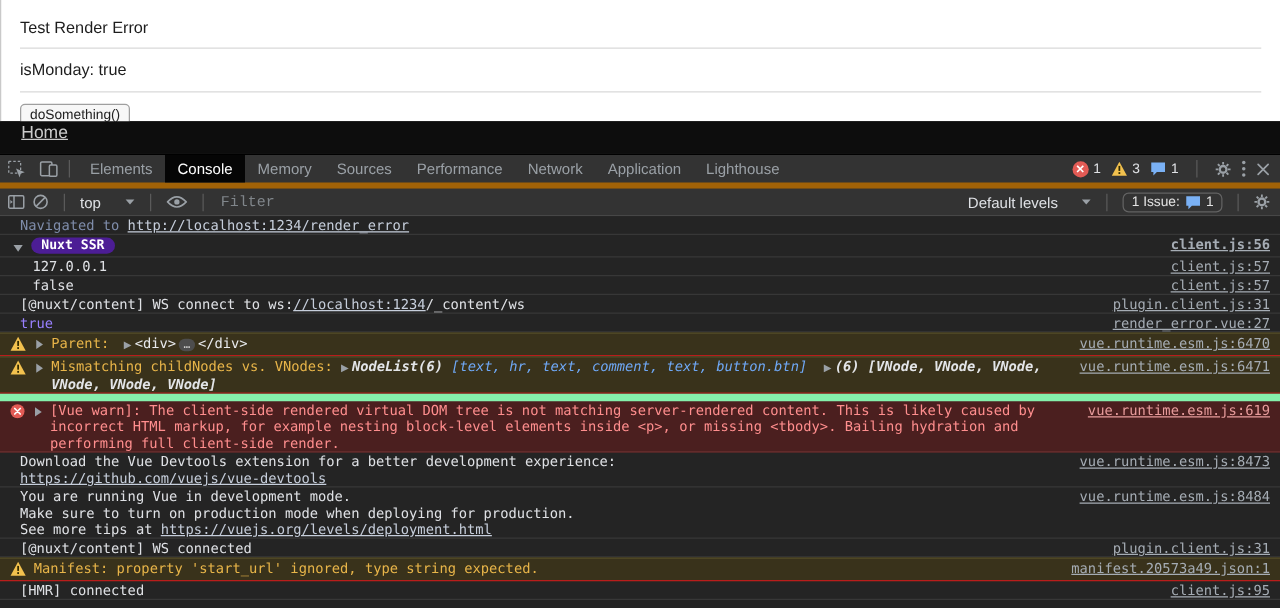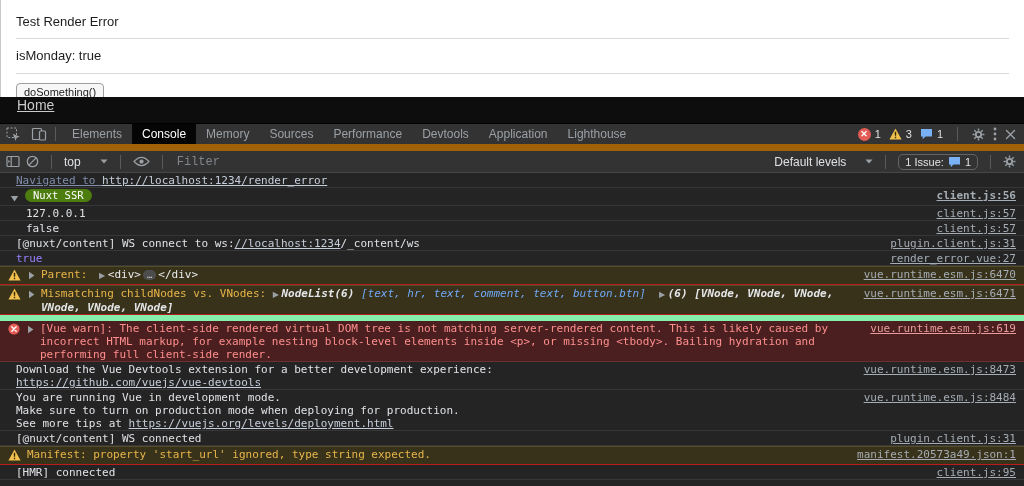--- a/index.html
+++ b/index.html
@@ -15,21 +15,21 @@
   .do-btn { margin-top: 9px; font-family: "Liberation Sans", sans-serif; font-size: 11px;
     color: #222; background: #f7f7f7; border: 1px solid #9f9f9f; border-radius: 4px;
     padding: 2px 7px; cursor: pointer; }
   .page-dark { height: 63px; background: #0d0d0d; padding: 0 0 10px 17px;
     display: flex; align-items: flex-start; }
   .home-link { color: #cbcbcb; font-size: 14px; text-decoration: underline; cursor: pointer; }
 
   
   .devtools { flex: 1; display: flex; flex-direction: column; background: #242424;
     border-top: 1px solid #000; }
-  .tabbar { height: 27px; background: #333333; border-bottom: 7px solid #a16207;
+  .tabbar { height: 27px; background: #333333; border-bottom: 5px solid #a16207;
     display: flex; align-items: stretch; color: #9aa0a6; flex: none; }
   .tabbar-icons { display: flex; align-items: center; padding: 0 2px 0 6px; gap: 10px; }
   .icon-btn { display: inline-flex; align-items: center; justify-content: center; cursor: pointer; }
   .vsep { width: 1px; height: 14px; background: #5a5a5a; align-self: center; margin: 0 6px; flex: none; }
   .tabs { display: flex; align-items: stretch; }
   .tab { padding: 0 10px; display: flex; align-items: center; font-size: 12px;
     color: #9aa0a6; cursor: pointer; white-space: nowrap; }
   .tab.selected { background: #050505; color: #ffffff; }
   .tabbar-right { margin-left: auto; display: flex; align-items: center; padding-right: 8px; gap: 8px; }
   .count-badge { display: flex; align-items: center; gap: 4px; font-size: 11px; color: #dfe1e5; cursor: pointer; }
@@ -59,30 +59,30 @@
   .msg { flex: 1; white-space: pre-wrap; word-break: break-word; color: #dfe1e5; }
   .msg.m-pad { margin-left: 8px; }
   .msg.m-icon { margin-left: 6px; }
   .msg.m-indent { margin-left: 18px; }
   .source-link { margin-left: auto; padding-left: 16px; white-space: nowrap;
     color: #a5acb4; text-decoration: underline; font-size: 11px; cursor: pointer; align-self: flex-start; }
   .source-link.bold { font-weight: bold; }
   .row-error .source-link { color: #e89c9c; }
 
   .s-plain { color: #dfe1e5; }
-  .s-navig { color: #7f8dab; text-decoration: underline; }
+  .s-navig { color: #7f8dab; }
   .s-link { color: #c6cedb; text-decoration: underline; cursor: pointer; }
   .s-bool { color: #9980ff; }
   .s-warn { color: #e8b549; }
   .s-err { color: #ff8e8e; }
   .s-node { color: #6fa8f5; font-style: italic; }
   .s-obj { color: #e3e5e8; font-style: italic; font-weight: bold; }
   .s-tag { color: #e8eaed; }
   .s-disc { font-family: "DejaVu Sans", sans-serif; font-size: 8px; color: #9aa0a6; }
-  .s-badge { background: #4d7c0f; color: #fff; font-weight: normal; border-radius: 9px;
+  .s-badge { background: #4c1d95; color: #fff; font-weight: bold; border-radius: 9px;
     padding: 0px 8px 1px; font-size: 10.5px; cursor: pointer; }
   .s-ellipsis { background: #4d4d4d; color: #cfcfcf; border-radius: 5px;
     padding: 0 4px; font-size: 9px; margin: 0 2px; cursor: pointer; }
   .prompt-chevron { color: #57a8e8; font-weight: bold; margin-left: 2px; }
   .row-prompt { border-bottom: none; padding-top: 3px; }
 </style>
 </head>
 <body>
 
 <div class="screen">
@@ -116,21 +116,21 @@
             </svg>
           </span>
       </div>
       <span class="vsep"></span>
       <div class="tabs" id="tabs">
           <span class="tab">Elements</span>
           <span class="tab selected">Console</span>
           <span class="tab">Memory</span>
           <span class="tab">Sources</span>
           <span class="tab">Performance</span>
-          <span class="tab">Devtools</span>
+          <span class="tab">Network</span>
           <span class="tab">Application</span>
           <span class="tab">Lighthouse</span>
         </div>
       <div class="tabbar-right">
         <span class="count-badge">
           <span class="err-dot">✕</span>
           <span>1</span>
         </span>
         <span class="count-badge">
           <span class="icon-btn" id="ic-warn-badge">

